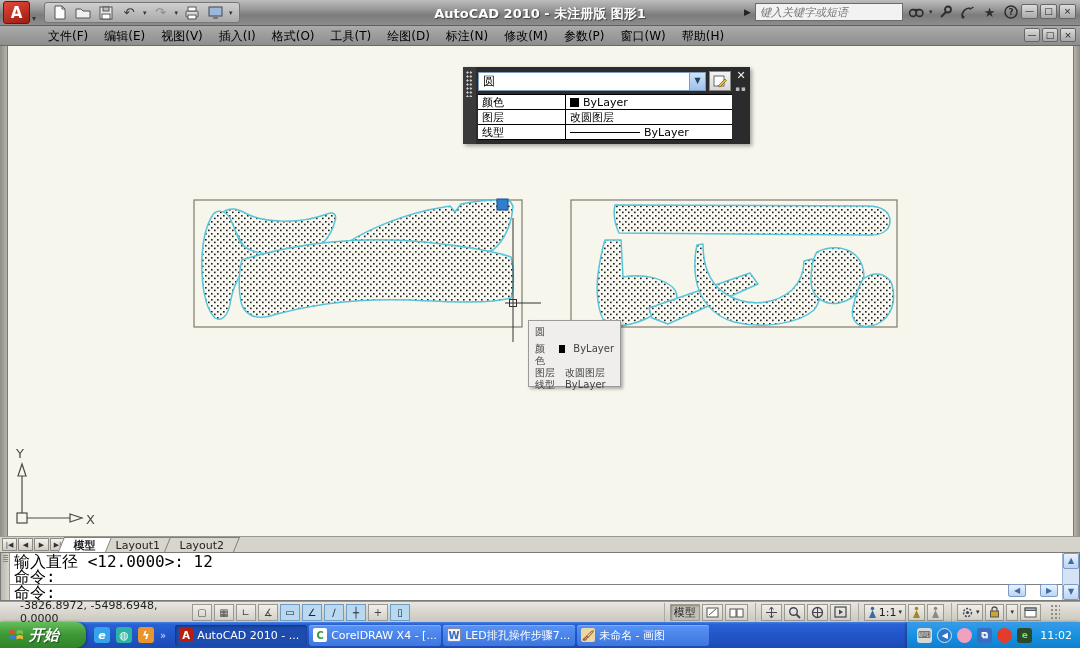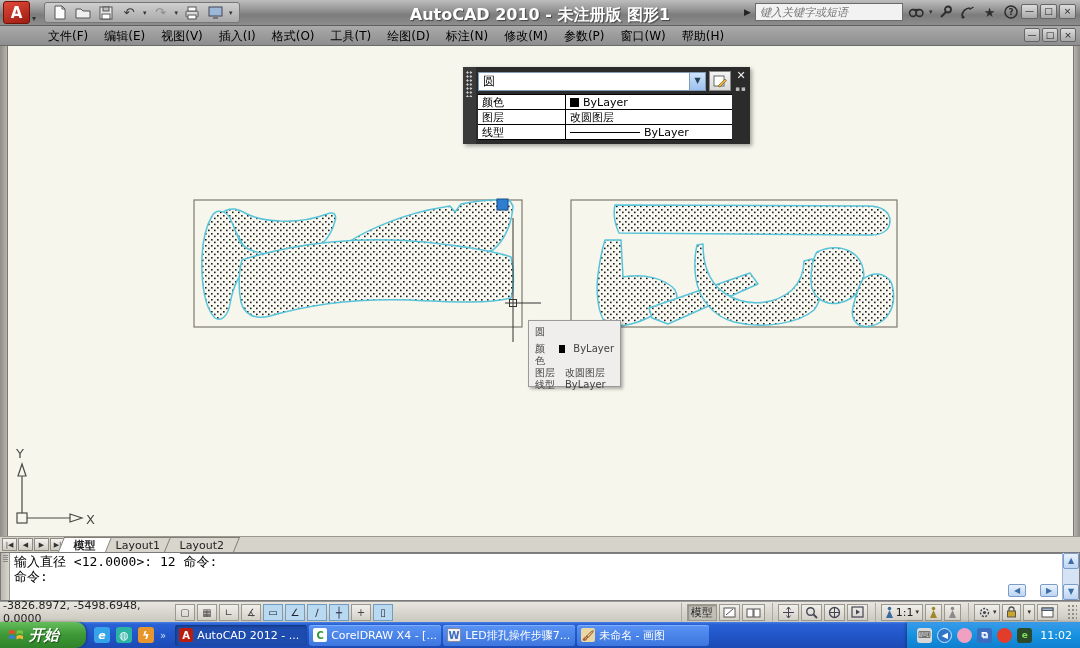--- a/index.html
+++ b/index.html
@@ -14,21 +14,21 @@
     background:linear-gradient(160deg,#e04a3a,#9e1c10); border-radius:3px; border:1px solid #6e120a;
     color:#fff; font-weight:bold; font-size:15px; text-align:center; line-height:22px; }
   .logo-caret { position:absolute; left:32px; top:14px; font-size:8px; color:#333; }
   .qat { position:absolute; left:44px; top:2px; display:flex; align-items:center; gap:5px;
     background:linear-gradient(180deg,#cfcfcf,#a9a9a9); border:1px solid #777; border-radius:3px;
     height:21px; padding:0 6px; }
   .qat .qbtn { width:18px; height:17px; display:flex; align-items:center; justify-content:center; color:#3a3a3a; font-size:13px; }
   .qat svg { display:block; }
   .caret { font-size:7px; color:#333; }
   .titletext { position:absolute; left:0; right:0; text-align:center; top:5px;
-    color:#fff; font-weight:bold; font-size:16px; text-shadow:1px 1px 1px #444; }
+    color:#fff; font-weight:bold; font-size:13px; text-shadow:1px 1px 1px #444; }
   .infocenter { position:absolute; right:52px; top:3px; display:flex; align-items:center; gap:4px; }
   .ic-arrow { color:#222; font-size:9px; }
   .searchbox { width:148px; height:18px; border:1px solid #6b6b6b; background:#f2f2f2;
     font-size:11px; font-style:italic; color:#888; padding:0 4px; font-family:inherit; }
   .ic-icon { width:18px; height:16px; display:flex; align-items:center; justify-content:center; color:#2e2e2e; }
   .winbtns { position:absolute; right:4px; top:4px; display:flex; gap:2px; }
   .wb { width:17px; height:15px; background:linear-gradient(#dcdcdc,#a8a8a8); border:1px solid #666;
     font-size:9px; line-height:13px; text-align:center; color:#222; border-radius:2px; }
 
   
@@ -87,33 +87,33 @@
     transform:skewX(-22deg); margin-left:-6px; display:flex; align-items:center; }
   .tab span { transform:skewX(22deg); font-size:11px; color:#222; }
   .tab.active { background:#ffffff; z-index:2; }
   .tab.active span { font-weight:bold; }
 
   
   .cmd { position:absolute; top:552px; left:0; right:0; height:49px; background:#fff; border:1px solid #7a7a7a; display:flex; }
   .cmd-gutter { width:9px; background:linear-gradient(90deg,#b9b7ae,#d8d6cd); border-right:1px solid #999; position:relative; }
   .cmd-gutter::before { content:""; position:absolute; top:2px; left:2px; width:5px; height:8px;
     background:repeating-linear-gradient(#888 0 1px,transparent 1px 2px); }
-  .cmd-body { flex:1; display:flex; flex-direction:row; font-family:"DejaVu Sans Mono","Liberation Mono",monospace; font-size:13px; color:#000; }
+  .cmd-body { flex:1; display:flex; flex-direction:column; font-family:"DejaVu Sans Mono","Liberation Mono",monospace; font-size:16px; color:#000; }
   .cmd-hist { height:31px; padding:1px 4px; }
   .cmd-hist div { line-height:15px; white-space:pre; }
   .cmd-input { border-top:1px solid #808080; flex:1; padding:0 4px; line-height:16px; display:flex; }
   .cmd-scroll { width:17px; background:#d6e3f5; border-left:1px solid #9db6d8; display:flex; flex-direction:column; justify-content:space-between; }
   .sbtn { height:16px; background:linear-gradient(#eaf2fd,#bcd4f2); border:1px solid #7a9cc9; border-radius:2px;
     color:#3a6ea5; font-size:8px; text-align:center; line-height:14px; }
   .hscroll { position:absolute; right:22px; top:584px; display:flex; gap:14px; z-index:5; }
   .hscroll .sbtn { width:18px; height:13px; line-height:11px; }
 
   
   .statusbar { position:absolute; top:601px; left:0; right:0; height:21px; background:linear-gradient(#e8e6df,#cac7be);
-    border-top:1px solid #999; display:flex; align-items:center; padding:0 3px; gap:2px; }
+    border-top:1px solid #999; display:flex; align-items:center; padding:0 20px; gap:2px; }
   .coords { width:170px; font-size:11px; color:#222; letter-spacing:0; }
   .tgl { width:20px; height:17px; border:1px solid #9a988f; background:linear-gradient(#f0efe9,#d3d0c7);
     font-size:10px; text-align:center; line-height:15px; color:#444; }
   .tgl.on { background:#b8d9f0; border-color:#6f9cc0; color:#223; }
   .sb-spacer { flex:1; }
   .sb-group { display:flex; align-items:center; gap:2px; padding:0 5px; border-left:1px solid #aaa; height:19px; }
   .sb-btn { height:17px; border:1px solid #9a988f; background:linear-gradient(#f0efe9,#d3d0c7);
     display:flex; align-items:center; justify-content:center; padding:0 3px; font-size:11px; color:#222; gap:2px; }
   .sb-btn.pressed { background:#c2c0b6; box-shadow:inset 1px 1px 2px #8a887f; }
   .sb-btn svg { display:block; }
@@ -528,21 +528,21 @@
     <span class="slabel">开始</span>
   </div>
   <div class="qlaunch">
     <div class="ql ql-ie">e</div>
     <div class="ql ql-globe">◍</div>
     <div class="ql ql-flash">ϟ</div>
     <span class="ql-more">»</span>
   </div>
   <div class="task active">
     <span class="ticon ti-acad">A</span>
-    <span>AutoCAD 2012 - ...</span>
+    <span>AutoCAD 2010 - ...</span>
   </div>
   <div class="task">
     <span class="ticon ti-corel">C</span>
     <span>CorelDRAW X4 - [...</span>
   </div>
   <div class="task">
     <span class="ticon ti-doc">W</span>
     <span>LED排孔操作步骤7...</span>
   </div>
   <div class="task">

